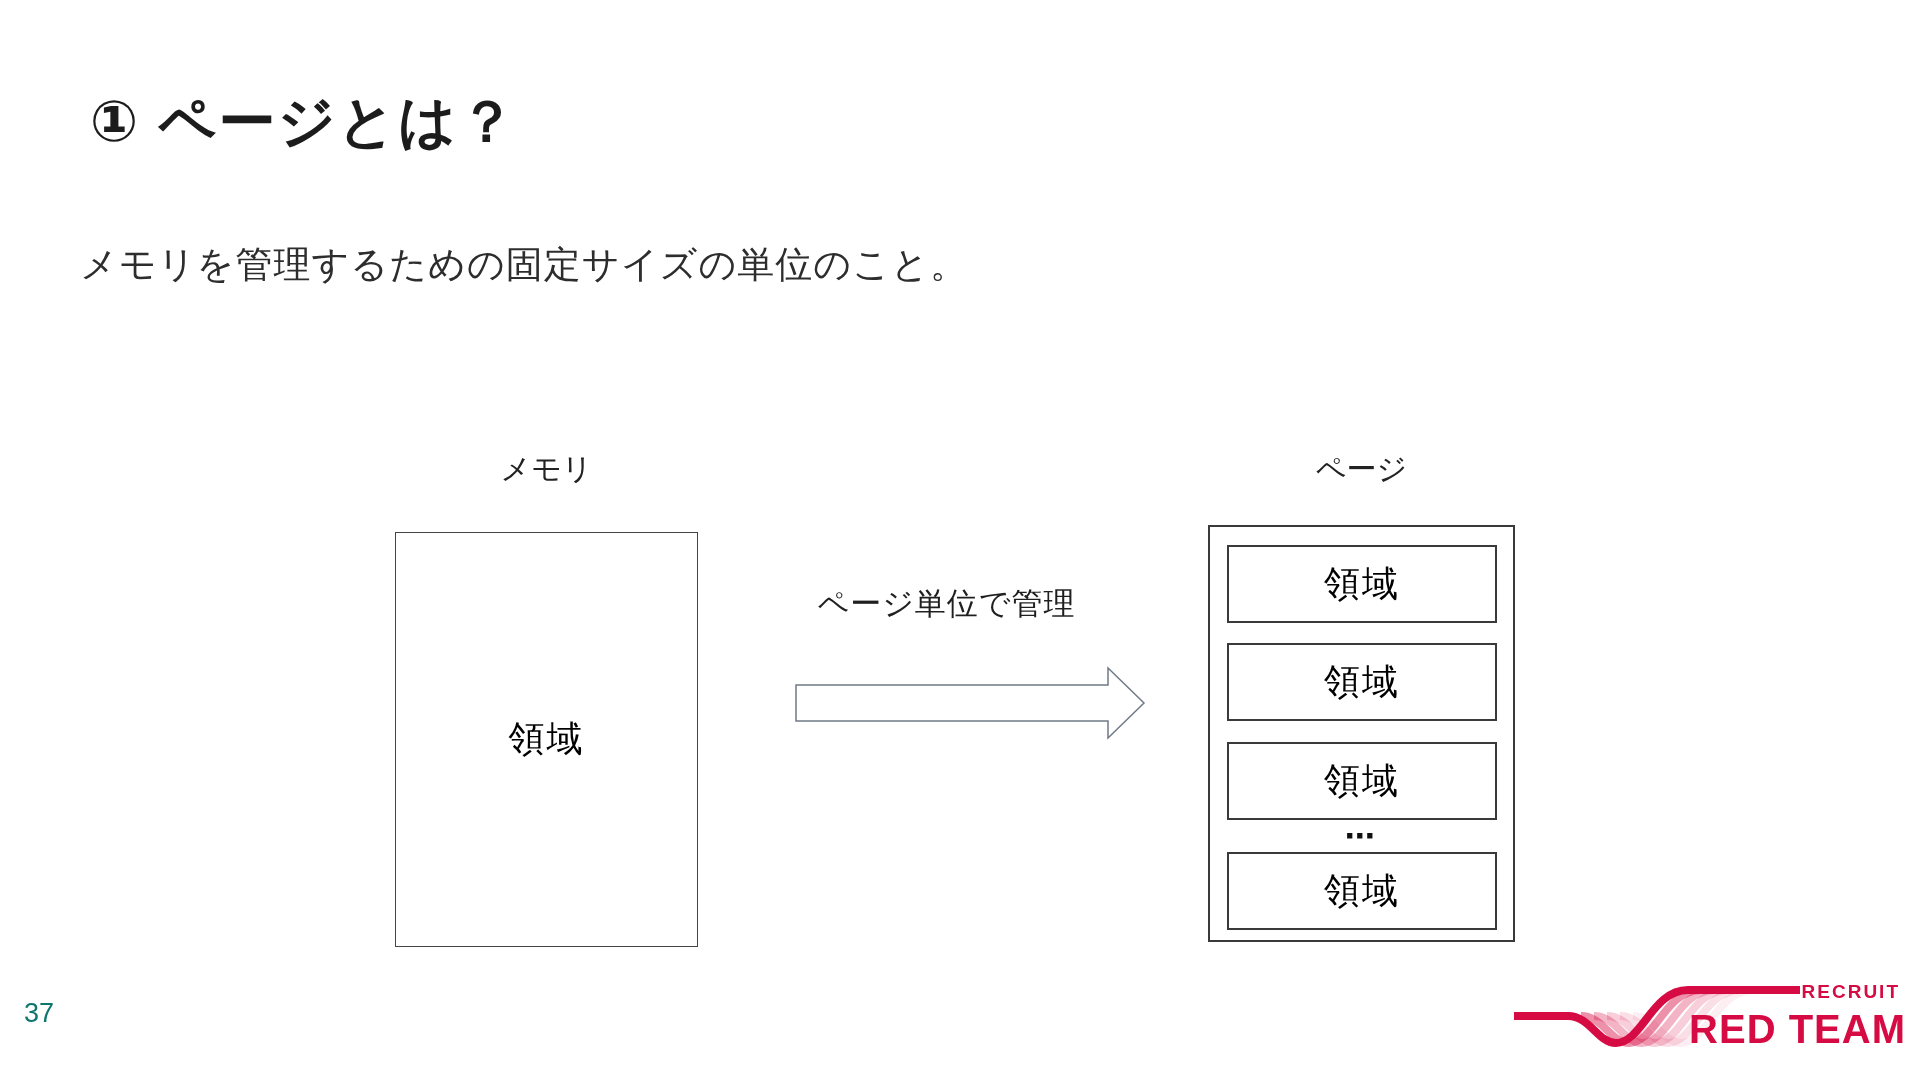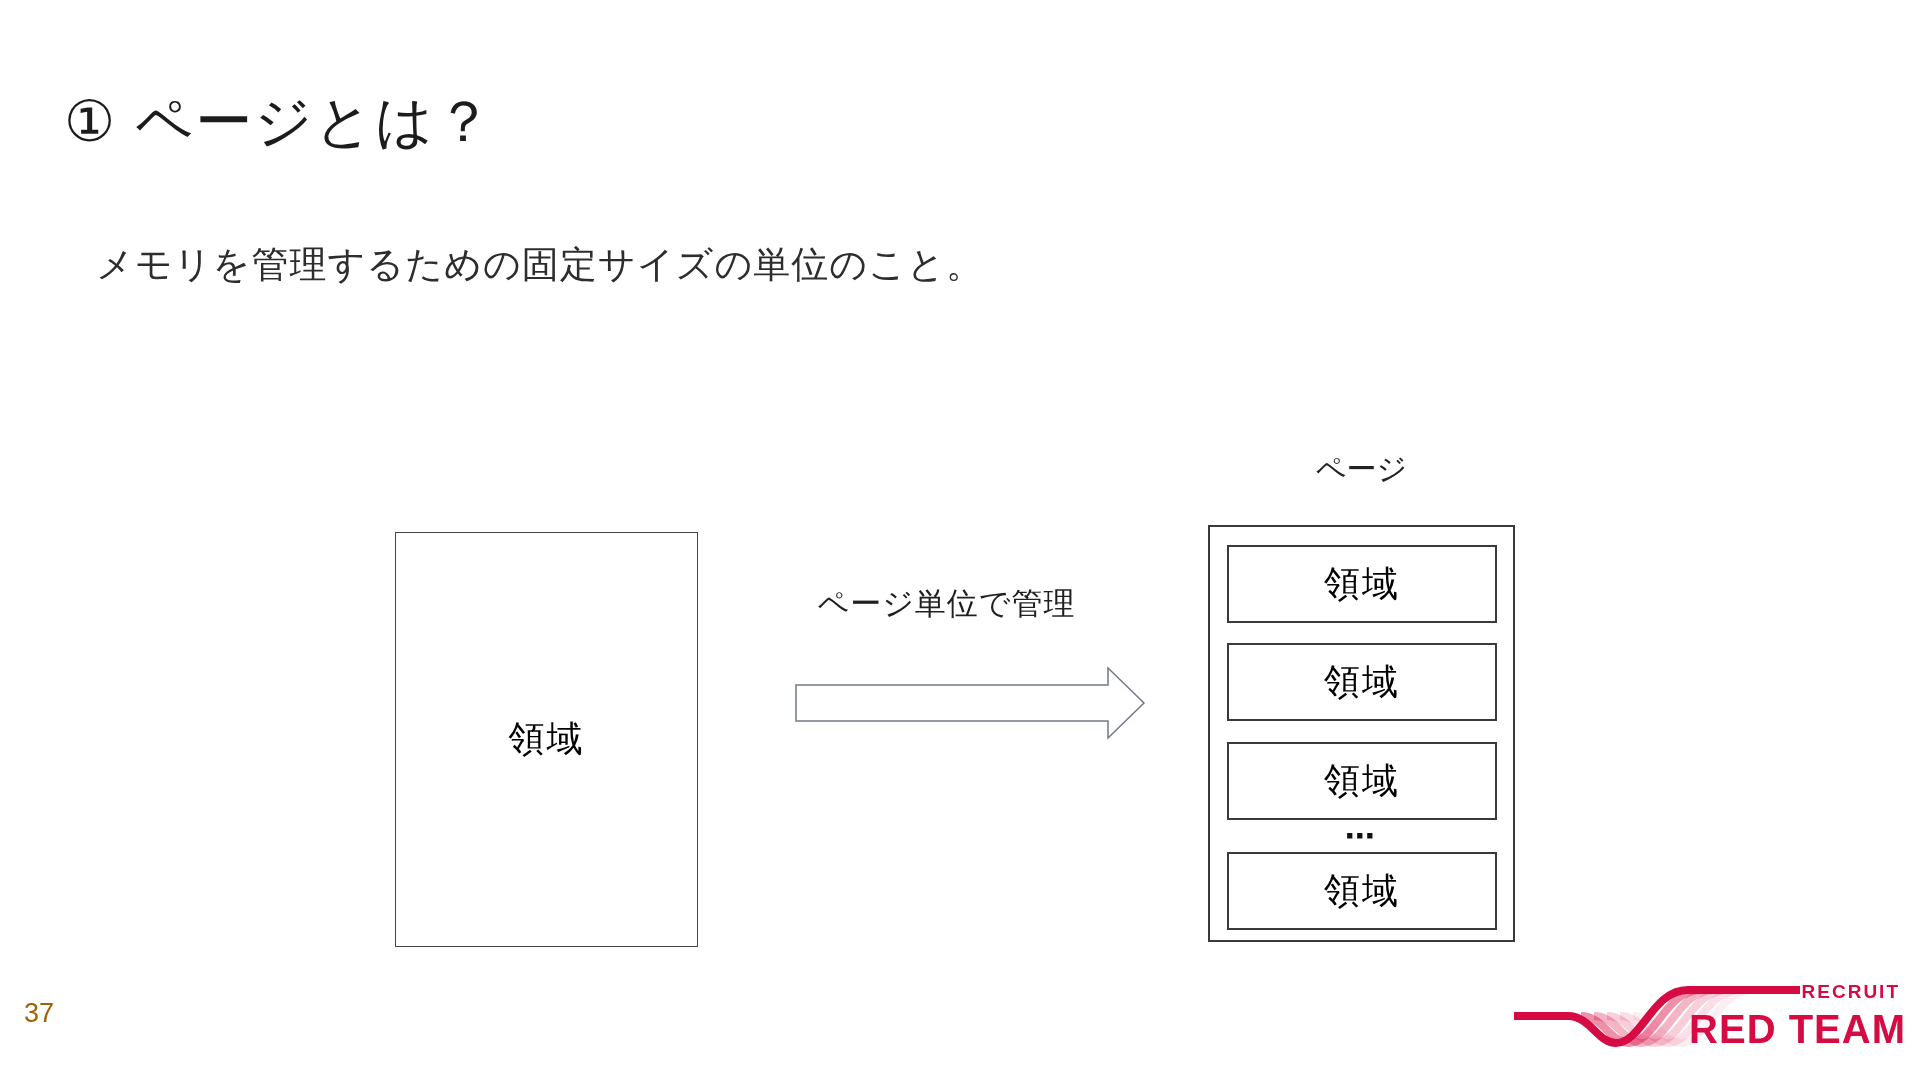--- a/index.html
+++ b/index.html
@@ -5,26 +5,26 @@
   html,body{margin:0;padding:0;background:#ffffff;}
   .slide{
     position:relative;
     width:1920px;height:1080px;
     background:#ffffff;
     overflow:hidden;
     font-family:"Liberation Sans","DejaVu Sans",sans-serif;
     color:#1d1d1d;
   }
   .title{
-    position:absolute;left:64px;top:84px;
-    font-size:57px;font-weight:400;letter-spacing:2px;color:#1c1c1c;
+    position:absolute;left:90px;top:84px;
+    font-size:57px;font-weight:700;letter-spacing:2px;color:#1c1c1c;
   }
   .body-text{
     position:absolute;left:80px;top:240px;
-    font-size:37px;line-height:49px;color:#2d2d2d;letter-spacing:1px;margin-left:16px;
+    font-size:37px;line-height:49px;color:#2d2d2d;letter-spacing:1px;
   }
   .diagram-label{
     position:absolute;top:450px;height:38px;
     font-size:30px;color:#222;text-align:center;line-height:38px;
   }
   .memory-label{left:395px;width:303px;}
   .page-label{left:1208px;width:307px;}
   .memory-box{
     position:absolute;left:395px;top:532px;width:303px;height:415px;
     border:1.5px solid #454545;box-sizing:border-box;background:#ffffff;
@@ -49,39 +49,40 @@
     text-align:center;font-size:30px;line-height:32px;color:#111;
     letter-spacing:4px;font-weight:700;
   }
   .arrow-label{
     position:absolute;left:764px;top:583px;width:365px;
     font-size:31px;color:#1f1f1f;text-align:center;letter-spacing:1px;
   }
   .arrow-svg{position:absolute;left:795px;top:666px;}
   .page-number{
     position:absolute;left:24px;top:998px;
-    font-size:27px;color:#a16207;
+    font-size:27px;color:#0f766e;
   }
   .logo-svg{position:absolute;left:1512px;top:972px;}
   .logo-brand-text{
     font-family:"Liberation Sans","DejaVu Sans",sans-serif;
     font-weight:700;
   }
 </style>
 </head>
 <body>
 
 <div class="slide">
 
   <div class="title">① ページとは？</div>
 
   <div class="body-text">
     <div>メモリを管理するための固定サイズの単位のこと。</div>
   </div>
 
+  <div class="diagram-label memory-label">メモリ</div>
   <div class="memory-box">
     <span class="region-text">領域</span>
   </div>
 
   <div class="arrow-label">ページ単位で管理</div>
   <svg class="arrow-svg" width="352" height="74" viewBox="0 0 352 74">
     <polygon points="1,19 313,19 313,2 349,37 313,72 313,55 1,55" fill="#ffffff" stroke="#707a87" stroke-width="1.5" stroke-linejoin="miter"></polygon>
   </svg>
 
   <div class="diagram-label page-label">ページ</div>

